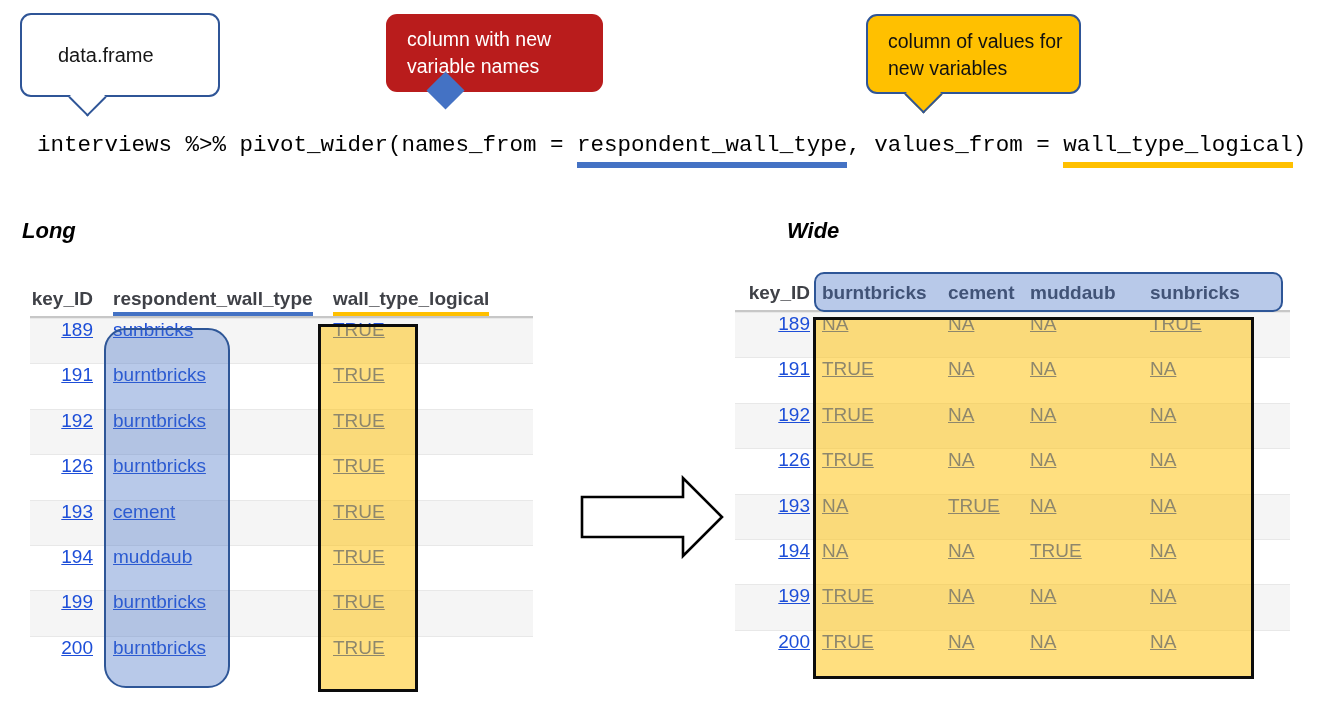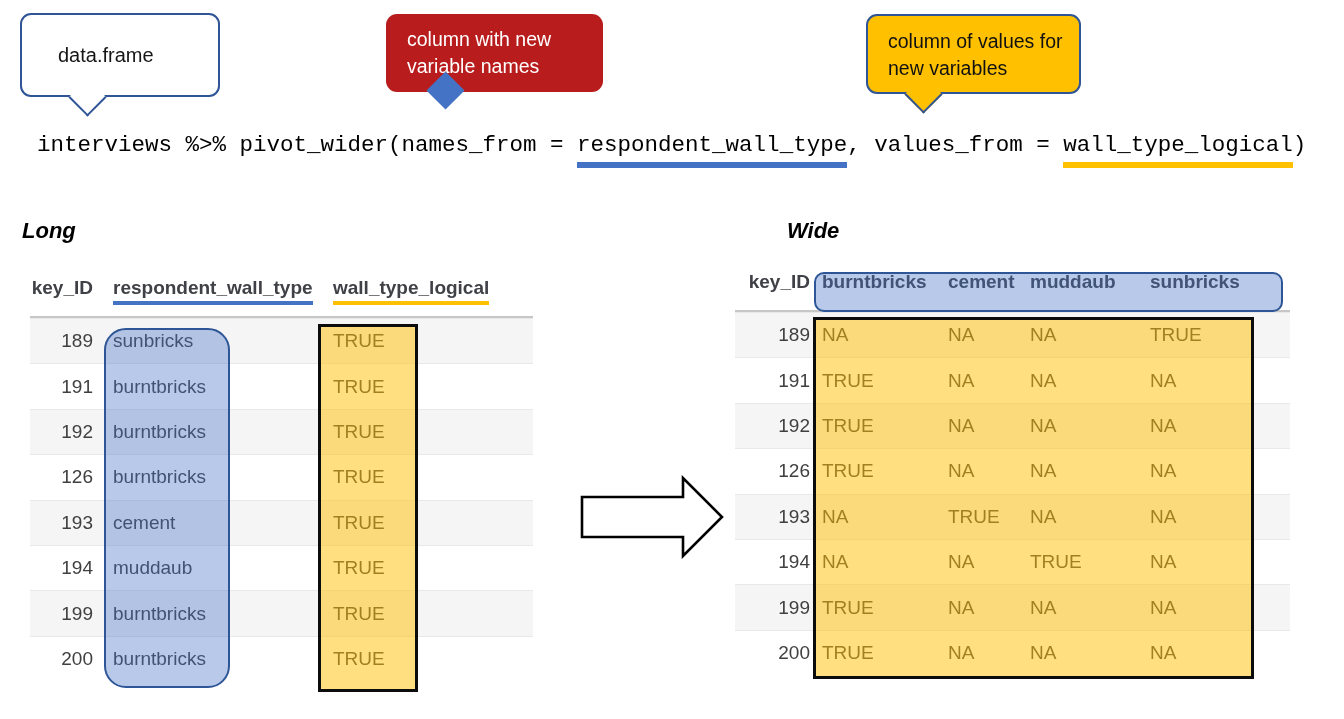--- a/index.html
+++ b/index.html
@@ -29,24 +29,24 @@
           font-family:"Liberation Mono", monospace; font-size:22.5px; color:#000000; }
   .useg { display:inline-block; padding-bottom:4px; }
   .u-blue-code { border-bottom:6px solid #4472C4; }
   .u-gold-code { border-bottom:6px solid #FFC000; }
 
   
   .sec-label { position:absolute; font-size:22px; font-style:italic; color:#000;font-weight:bold; }
 
   
   .tbl { position:absolute; font-size:19px; }
-  .thead { display:flex; align-items:flex-end; height:40px; padding-bottom:17px;
+  .thead { display:flex; align-items:flex-end; height:40px; padding-bottom:6px;
            border-bottom:2px solid #c7c7c7; font-weight:bold; color:#3f4147; }
-  .trow { display:flex; align-items:center; height:45.4px; color:#404040;
-          border-top:1px solid #e8e8e8; }
+  .trow { display:flex; align-items:flex-start; height:45.4px; color:#1d4ed8;
+          border-top:1px solid #e8e8e8;text-decoration:underline; }
   .trow:first-child { border-top:none; }
   .r-odd  { background:#f5f5f5; }
   .r-even { background:#ffffff; }
 
   
   .lt { left:30px; top:278px; width:503px; }
   .c1l { width:63px;  text-align:right; }
   .c2l { width:240px; padding-left:20px; }
   .c3l { width:200px; }
   .u-blue-h { border-bottom:4px solid #4472C4; padding-bottom:3px; }

